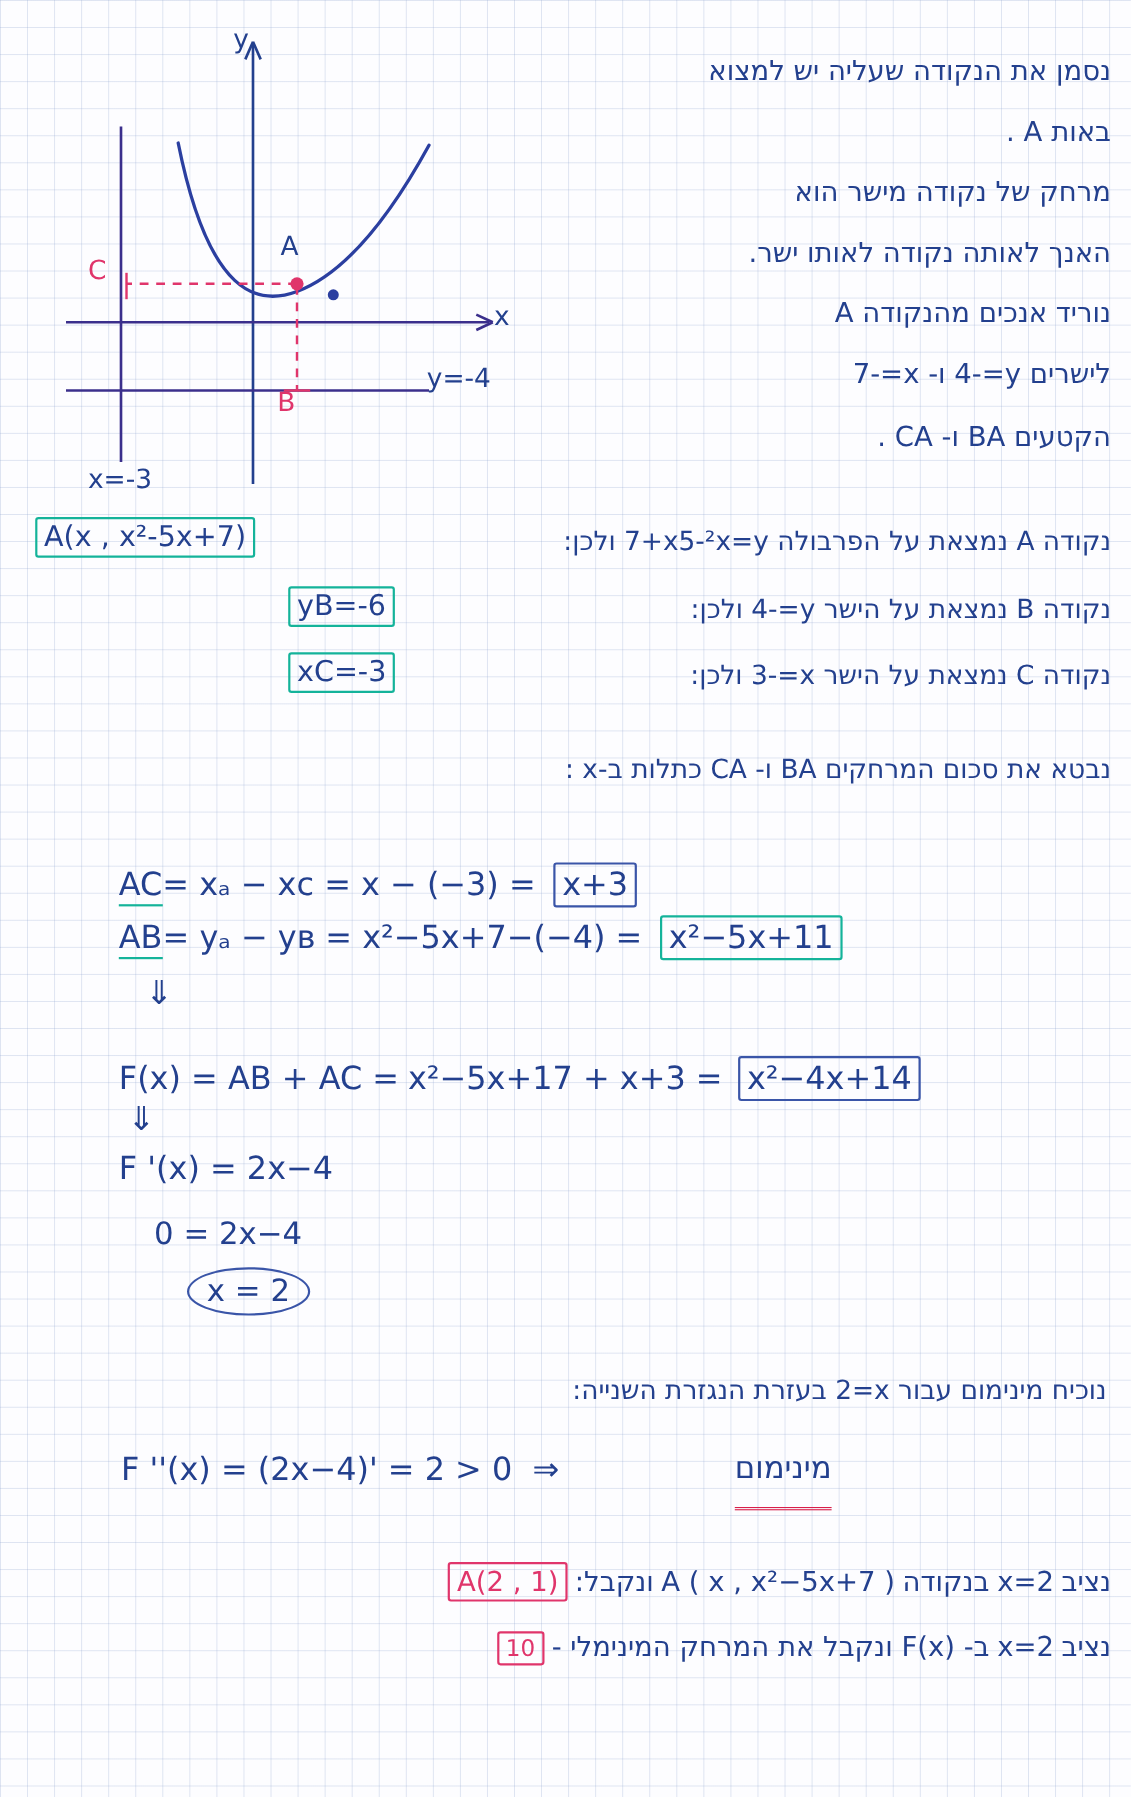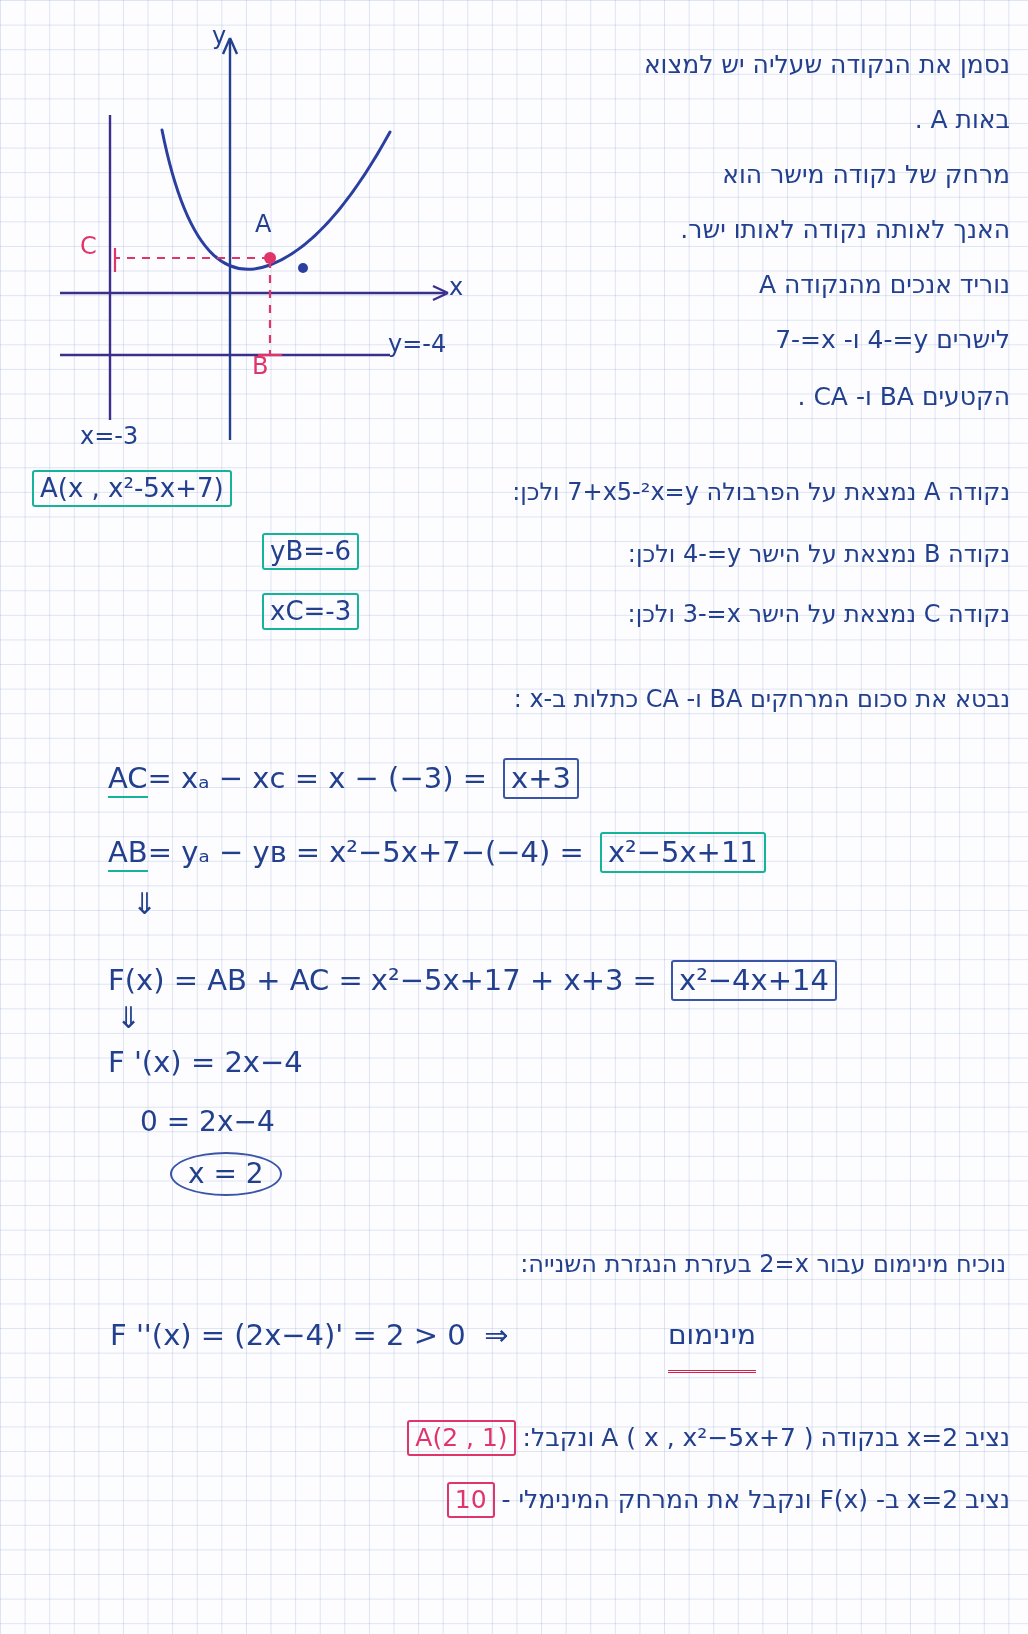--- a/index.html
+++ b/index.html
@@ -121,21 +121,21 @@
       <span class="hand ink-blue box-teal" style="font-size:26px;">xC=-3</span>
     </div>
   </div>
 
   <div class="line hand ink-blue rtl" style="right:18px;top:685px;font-size:24px;">נבטא את סכום המרחקים AB ו- AC כתלות ב-x :</div>
 
   <div>
 
     <div class="line" style="left:108px;top:758px;font-size:29px;">
       <span class="hand ink-blue ul-teal">AC</span><span class="hand ink-blue">= xₐ − xᴄ = x − (−3) =</span>
-      <span class="hand ink-blue box-blue" style="margin-left:8px;">x+3</span>
+      <span class="hand ink-blue box-blue" style="margin-left:8px;margin-top:26px;">x+3</span>
     </div>
 
     <div class="line" style="left:108px;top:832px;font-size:29px;">
       <span class="hand ink-blue ul-teal">AB</span><span class="hand ink-blue">= yₐ − yʙ = x²−5x+7−(−4) =</span>
       <span class="hand ink-blue box-teal" style="margin-left:8px;">x²−5x+11</span>
     </div>
 
     <div class="line hand ink-blue" style="left:132px;top:886px;font-size:30px;">⇓</div>
 
     <div class="line" style="left:108px;top:960px;font-size:29px;">
@@ -173,17 +173,17 @@
       <span class="hand ink-blue">בנקודה</span>
       <span class="hand ink-blue" style="direction:ltr;display:inline-block;">A ( x , x²−5x+7 )</span>
       <span class="hand ink-blue">ונקבל:</span>
       <span class="hand ink-pink box-pink" style="direction:ltr;display:inline-block;font-size:25px;">A(2 , 1)</span>
     </div>
 
     <div class="line" style="right:18px;top:1482px;font-size:25px;direction:rtl;">
       <span class="hand ink-blue">נציב</span>
       <span class="hand ink-blue" style="direction:ltr;display:inline-block;">x=2</span>
       <span class="hand ink-blue">ב- F(x) ונקבל את המרחק המינימלי -</span>
-      <span class="hand ink-pink box-pink" style="direction:ltr;display:inline-block;font-size:25px;">10</span>
+      <span class="hand ink-pink box-pink" style="direction:ltr;display:inline-block;font-size:21px;">10</span>
     </div>
   </div>
 
 </div>
 
 </body></html>

